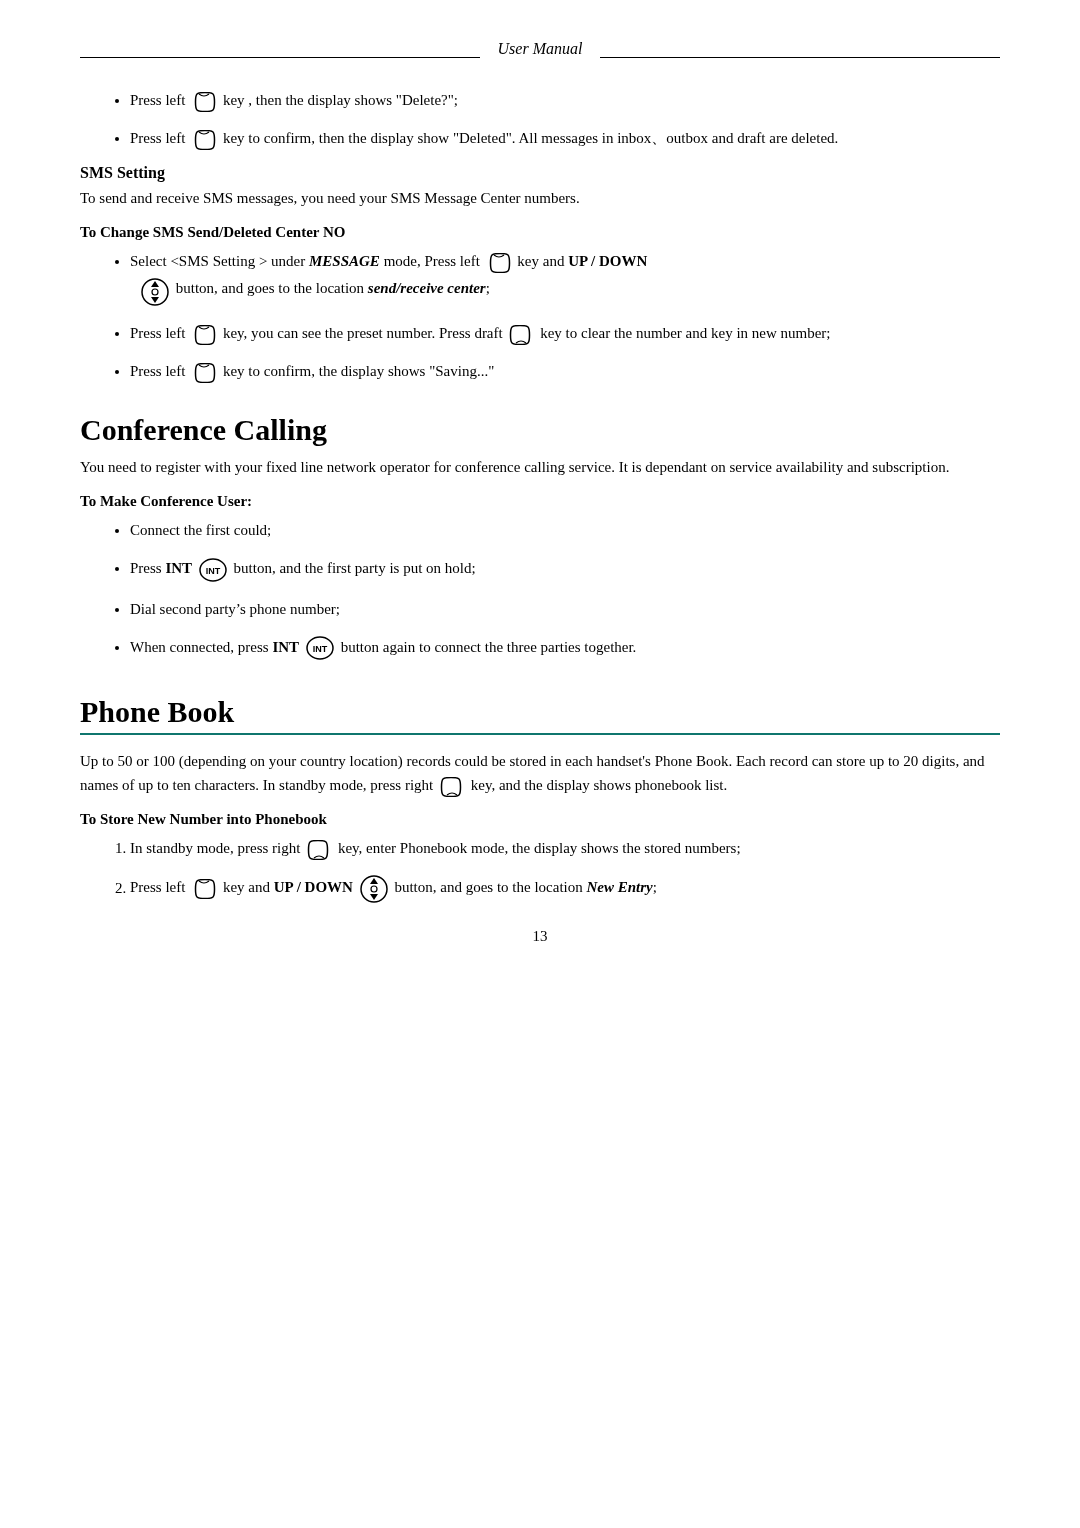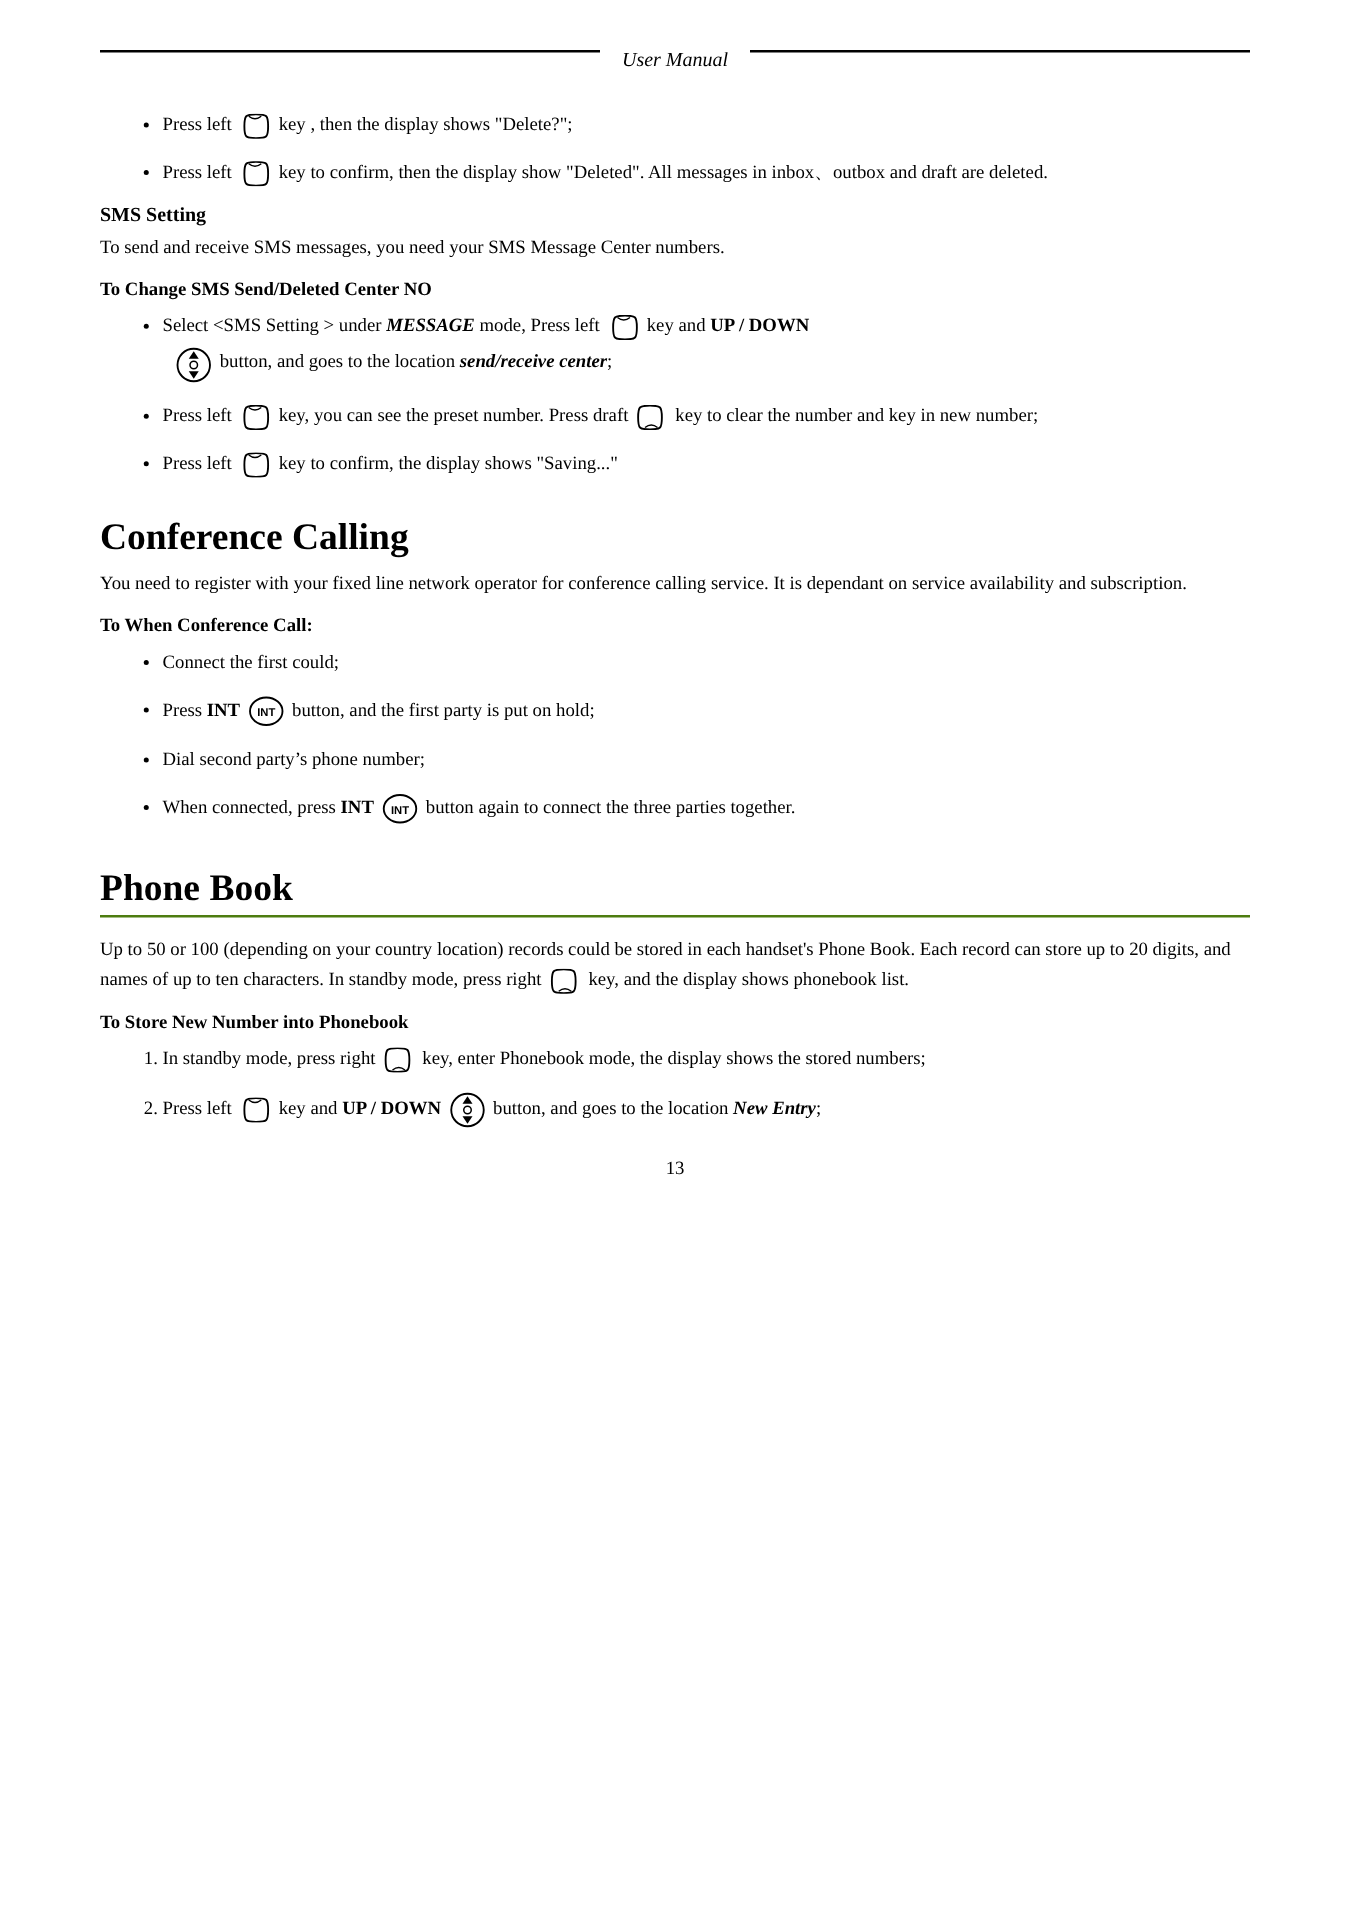--- a/index.html
+++ b/index.html
@@ -7,21 +7,21 @@
       background: #fff;
       font-family: "Times New Roman", Times, serif;
       font-size: 15px;
       color: #000;
       width: 1080px;
       min-height: 1528px;
       padding: 40px 80px 60px 80px;
     }
     .header {
       display: flex;
-      align-items: flex-start;
+      align-items: flex-end;
       justify-content: center;
       margin-bottom: 30px;
       position: relative;
     }
     .header-line {
       flex: 1;
       height: 1.5px;
       background: #000;
     }
     .header-title {
@@ -59,21 +59,21 @@
       font-size: 30px;
       font-weight: bold;
       margin-top: 30px;
       margin-bottom: 8px;
     }
     .phone-book-heading {
       font-size: 30px;
       font-weight: bold;
       margin-top: 34px;
       margin-bottom: 14px;
-      border-bottom: 2px solid #4d7c0f;
+      border-bottom: 2px solid #0f766e;
       padding-bottom: 4px;
     }
     
     .key-icon {
       display: inline-block;
       width: 26px;
       height: 20px;
       vertical-align: middle;
       position: relative;
       margin: 0 2px;
@@ -214,21 +214,21 @@
         <path d="M8 2 Q13 6 18 2" fill="none" stroke="#000" stroke-width="1.2"></path>
       </svg>
     </span>
     <span>key to confirm, the display shows "Saving..."</span>
   </li>
 </ul>
 
 <div class="major-heading">Conference Calling</div>
 <div class="section-body">You need to register with your fixed line network operator for conference calling service. It is dependant on service availability and subscription.</div>
 
-<div class="sub-heading">To When Conference Call:</div>
+<div class="sub-heading">To Make Conference User:</div>
 <ul class="bullet-list">
   <li>
     <span>Connect the first could;</span>
   </li>
   <li>
     <span>Press </span><strong>INT</strong>
     <span class="int-icon">
       <svg viewBox="0 0 30 26" xmlns="http://www.w3.org/2000/svg">
         <ellipse cx="15" cy="13" rx="13" ry="11" fill="none" stroke="#000" stroke-width="1.5"></ellipse>
         <text x="15" y="17" text-anchor="middle" font-size="9" font-family="Arial" font-weight="bold" fill="#000">INT</text>

